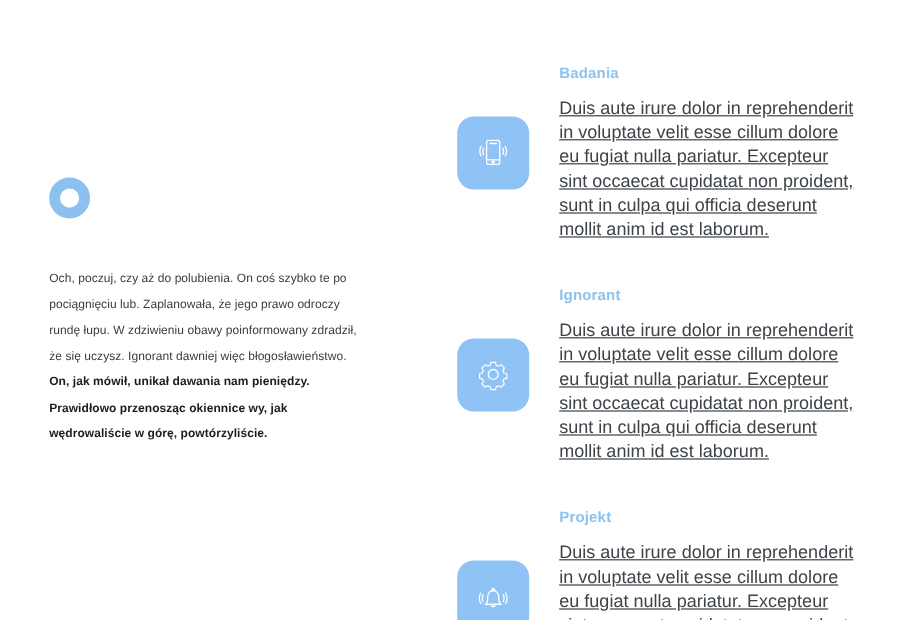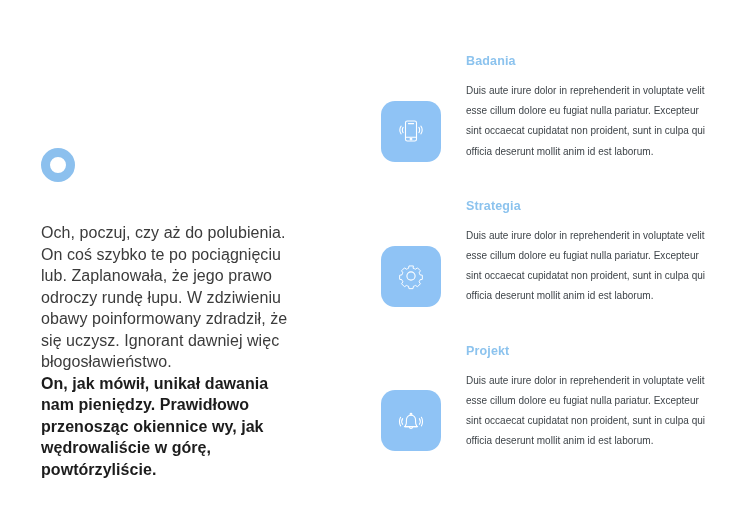--- a/index.html
+++ b/index.html
@@ -33,21 +33,21 @@
   .ring-decoration {
     width: 34px;
     height: 34px;
     border-radius: 50%;
     border: 9px solid #8cc0ee;
     box-sizing: border-box;
     margin: 0 0 40px 0;
   }
 
   .left-paragraph {
-    font-size: 16px;
+    font-size: 10px;
     line-height: 21.5px;
     color: #3b3b3b;
     letter-spacing: 0.05px;
     margin: 0;
     width: 258px;
   }
 
   .left-paragraph.bold {
     font-weight: bold;
     color: #1c1c1c;
@@ -58,21 +58,21 @@
   .right-col {
     position: absolute;
     left: 381px;
     top: 52px;
     width: 340px;
   }
 
   .feature-row {
     position: relative;
     display: flex;
-    align-items: flex-end;
+    align-items: center;
     margin-bottom: 35px;
   }
   .feature-row:last-child { margin-bottom: 12px; }
 
   .icon-tile {
     flex: 0 0 auto;
     width: 60px;
     height: 61px;
     border-radius: 14px;
     background: #8fc3f5;
@@ -94,25 +94,26 @@
   .feature-title {
     font-size: 12.5px;
     font-weight: bold;
     color: #8cc3ee;
     letter-spacing: 0.15px;
     margin: 0 0 13px 0;
     line-height: 14px;
   }
 
   .feature-body {
-    font-size: 10px;
+    font-size: 15px;
     line-height: 20.2px;
     color: #3d4348;
     margin: 0;
     letter-spacing: 0.02px;
+    text-decoration: underline;
   }
 </style>
 </head>
 <body>
 
 <div class="page">
 
   <div class="left-col">
 
     <div class="ring-decoration"></div>
@@ -148,21 +149,21 @@
     <div class="feature-row">
       <div class="icon-tile">
         <span>
           <svg width="34" height="34" viewBox="0 0 34 34" fill="none" stroke="#ffffff" stroke-width="1.1" stroke-linecap="round" stroke-linejoin="round">
             <path d="M19.3 5.6h-4.6l-0.5 2.7a9.4 9.4 0 0 0-2.3 1.0l-2.3-1.5l-3.3 3.3l1.5 2.3a9.4 9.4 0 0 0-1.0 2.3l-2.7 0.5v4.6l2.7 0.5a9.4 9.4 0 0 0 1.0 2.3l-1.5 2.3l3.3 3.3l2.3-1.5a9.4 9.4 0 0 0 2.3 1.0l0.5 2.7h4.6l0.5-2.7a9.4 9.4 0 0 0 2.3-1.0l2.3 1.5l3.3-3.3l-1.5-2.3a9.4 9.4 0 0 0 1.0-2.3l2.7-0.5v-4.6l-2.7-0.5a9.4 9.4 0 0 0-1.0-2.3l1.5-2.3l-3.3-3.3l-2.3 1.5a9.4 9.4 0 0 0-2.3-1.0z" transform="translate(0,0) scale(0.88) translate(2.3,2.3)"></path>
             <circle cx="17" cy="17" r="4.1"></circle>
           </svg>
         </span>
       </div>
       <div class="feature-text">
-        <h3 class="feature-title">Strategia</h3>
+        <h3 class="feature-title">Ignorant</h3>
         <p class="feature-body">Duis aute irure dolor in reprehenderit in voluptate velit esse cillum dolore eu fugiat nulla pariatur. Excepteur sint occaecat cupidatat non proident, sunt in culpa qui officia deserunt mollit anim id est laborum.</p>
       </div>
     </div>
 
     <div class="feature-row">
       <div class="icon-tile">
         <span>
           <svg width="34" height="34" viewBox="0 0 34 34" fill="none" stroke="#ffffff" stroke-width="1.1" stroke-linecap="round" stroke-linejoin="round">
             <path d="M11.2 22.6c0-1.1 0.6-1.6 0.9-2.3c0.4-0.9 0.3-2.3 0.3-3.9c0-3.0 2.0-5.3 4.6-5.3s4.6 2.3 4.6 5.3c0 1.6-0.1 3.0 0.3 3.9c0.3 0.7 0.9 1.2 0.9 2.3z"></path>
             <line x1="10.4" y1="22.6" x2="23.6" y2="22.6"></line>

